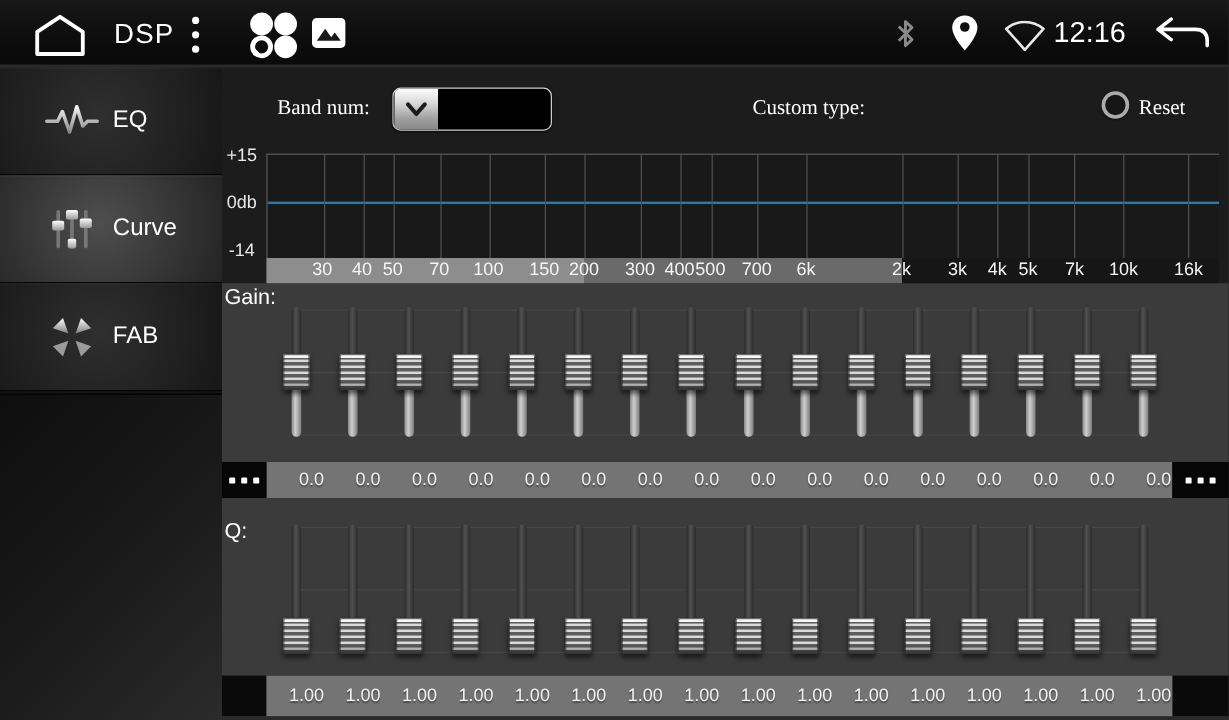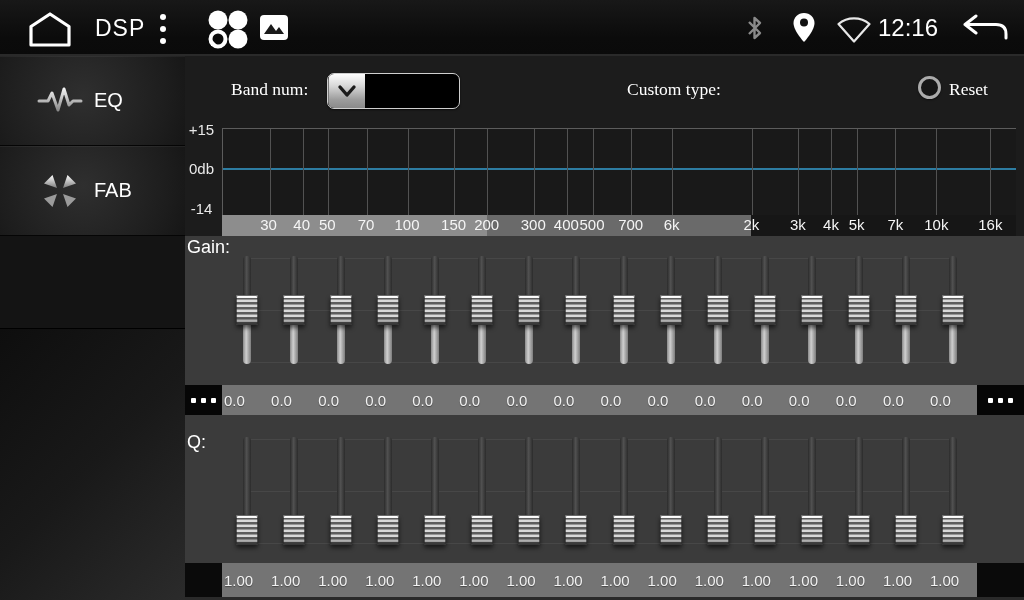--- a/index.html
+++ b/index.html
@@ -66,21 +66,21 @@
     background:
       linear-gradient(180deg,rgba(255,255,255,.95) 0 3px,rgba(255,255,255,0) 3px),
       linear-gradient(180deg,rgba(0,0,0,0) 0 22px,rgba(0,0,0,.45) 30px),
       repeating-linear-gradient(180deg,#d9d9d9 0 2px,#5d5d5d 2px 4px,#969696 4px 5px);
     box-shadow:0 3px 4px rgba(0,0,0,.55),inset 0 0 0 1px rgba(40,40,40,.7);}
 
   
   .valrow{position:absolute;left:0;width:839px;background:#0a0a0a;}
   .valstrip{position:absolute;left:37px;top:0;width:755px;height:100%;background:#747474;}
   .valrow.qrow .valstrip{width:755px;}
-  .valtxt{position:absolute;top:50%;transform:translateY(-50%);width:46px;text-align:left;
+  .valtxt{position:absolute;top:50%;transform:translateY(-50%);width:46px;text-align:right;
     color:#f2f2f2;font-size:15px;text-shadow:0 1px 1px rgba(0,0,0,.4);}
   .dotsbtn{position:absolute;top:0;height:100%;background:#060606;display:flex;
     align-items:center;justify-content:center;gap:5px;cursor:pointer;}
   .dotsbtn i{width:5px;height:5px;border-radius:1px;background:#fff;}
   .bottombar{position:absolute;left:0;top:541px;width:839px;height:3px;background:#2a2a2a;}
 </style>
 </head>
 <body>
 
 <div class="screen">
@@ -131,20 +131,40 @@
           <defs>
               <linearGradient id="sg1" x1="0" y1="0" x2="0" y2="1">
             <stop offset="0" stop-color="#f2f2f2"></stop>
                 <stop offset="1" stop-color="#8a8a8a"></stop>
               </linearGradient>
             </defs>
           <path d="M2 15 H11 L15 7 L21 24 L27 3 L32 19 L36 15 H44" fill="none" stroke="url(#sg1)" stroke-width="3" stroke-linejoin="round" stroke-linecap="round"></path>
         </svg>
       </span>
       <span class="side-label">EQ</span>
+    </div>
+    <div class="side-item selected">
+      <span class="side-icon">
+        <svg width="40" height="40" viewBox="0 0 40 40">
+          <defs>
+              <linearGradient id="sg2" x1="0" y1="0" x2="0" y2="1">
+            <stop offset="0" stop-color="#ffffff"></stop>
+                <stop offset="1" stop-color="#9a9a9a"></stop>
+              </linearGradient>
+            </defs>
+          <rect x="7" y="4" width="3" height="32" rx="1.5" fill="#777"></rect>
+          <rect x="18.5" y="4" width="3" height="32" rx="1.5" fill="#777"></rect>
+          <rect x="30" y="4" width="3" height="32" rx="1.5" fill="#777"></rect>
+          <rect x="3.5" y="13" width="10" height="8" rx="1.5" fill="url(#sg2)"></rect>
+          <rect x="15" y="4" width="10" height="8" rx="1.5" fill="url(#sg2)"></rect>
+          <rect x="16.5" y="28" width="7" height="8" rx="1.5" fill="url(#sg2)"></rect>
+          <rect x="26.5" y="11" width="10" height="8" rx="1.5" fill="url(#sg2)"></rect>
+        </svg>
+      </span>
+      <span class="side-label">Curve</span>
     </div>
     <div class="side-item">
       <span class="side-icon">
         <svg width="40" height="40" viewBox="0 0 40 40">
           <defs>
               <linearGradient id="sg3" x1="0" y1="0" x2="0" y2="1">
             <stop offset="0" stop-color="#ffffff"></stop>
                 <stop offset="1" stop-color="#7e7e7e"></stop>
               </linearGradient>
             </defs>

